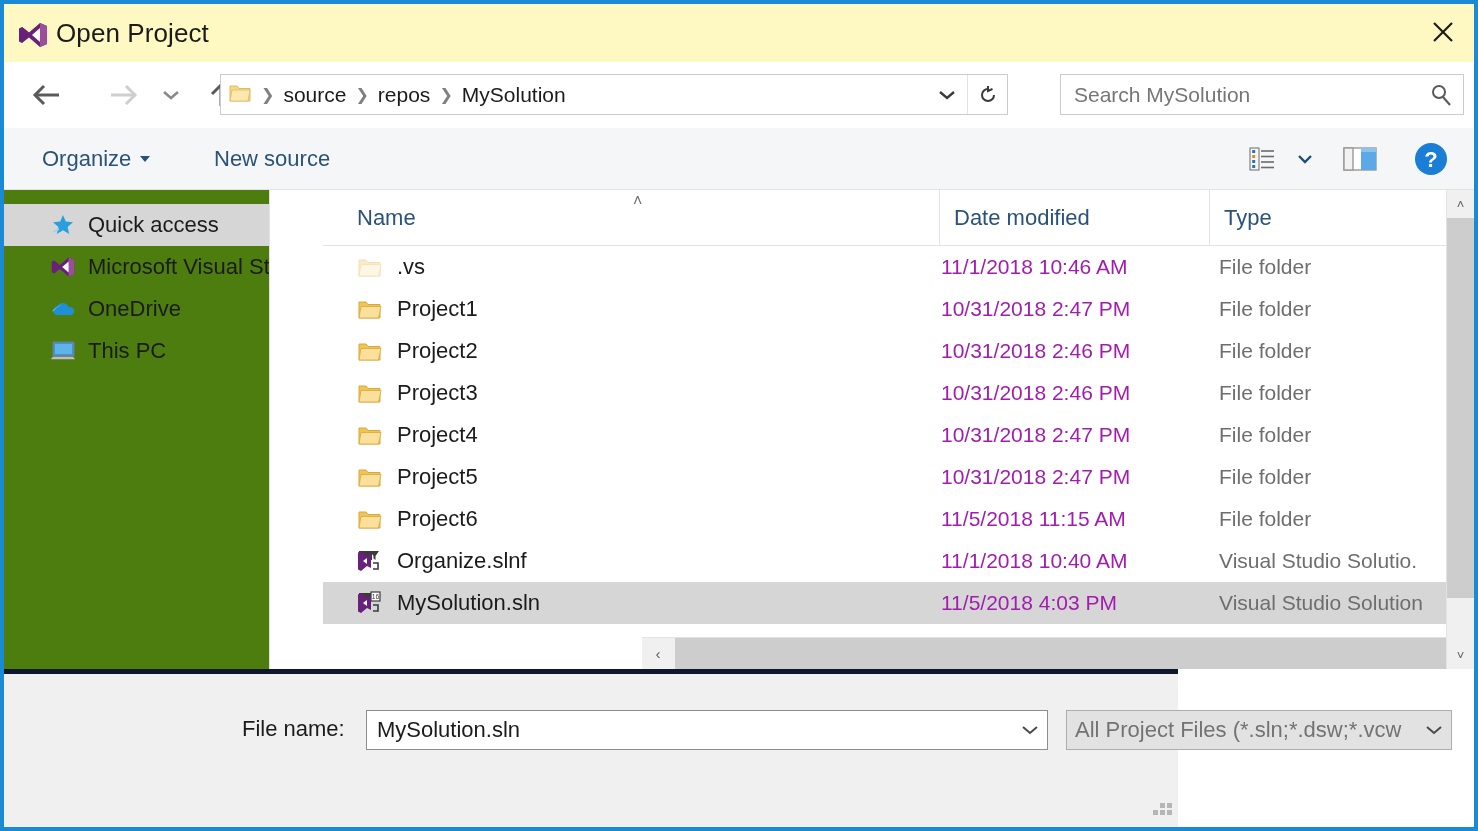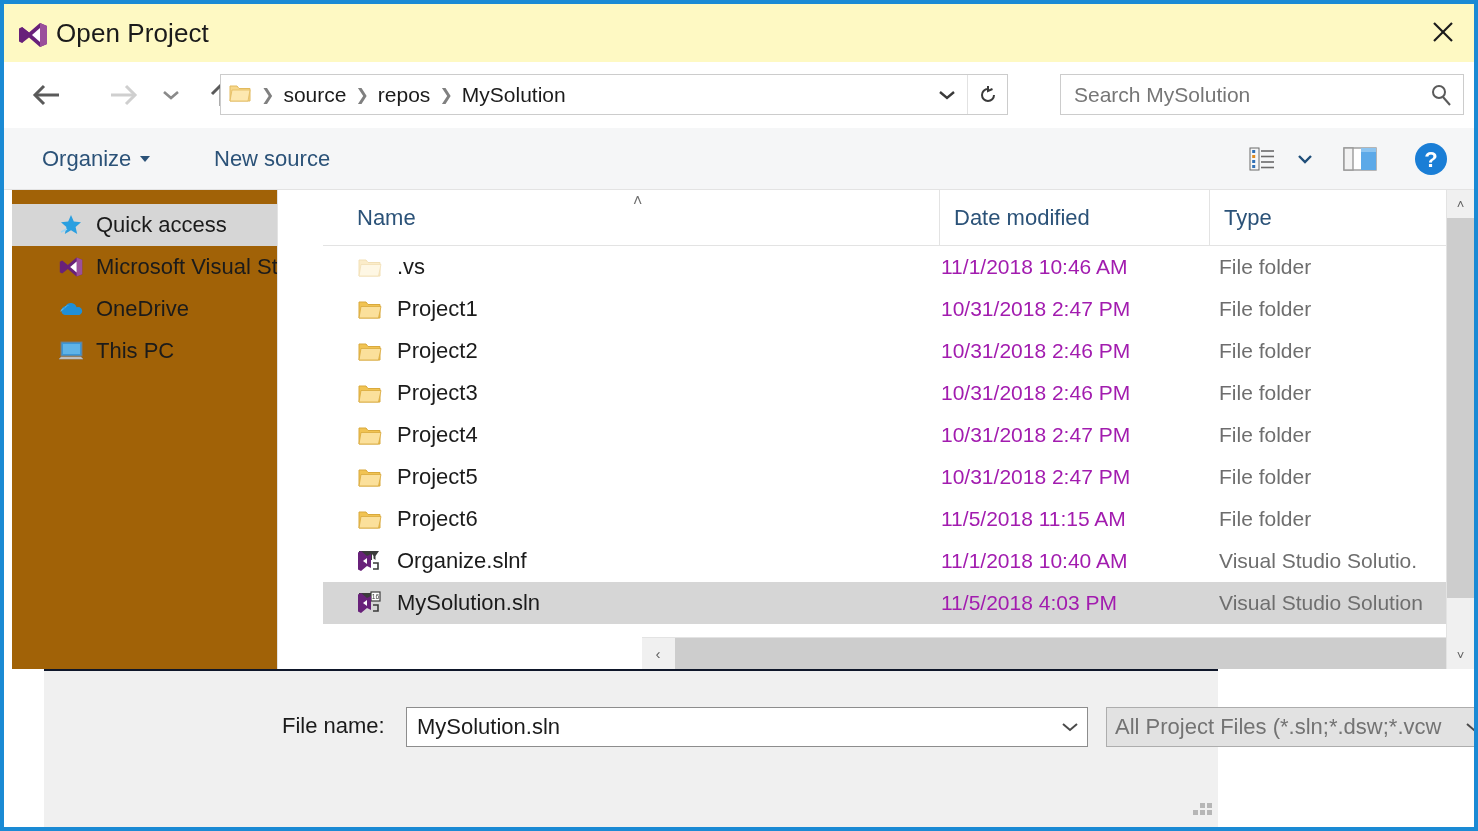--- a/index.html
+++ b/index.html
@@ -119,22 +119,22 @@
   #cmd-help     { left: 1404px; width: 46px; }
 
   
   #body {
     position: absolute; left: 0; top: 186px; width: 1470px; height: 479px;
     background: #ffffff;
   }
 
   
   #sidebar {
-    position: absolute; left: 8px; top: 0; width: 266px; height: 479px;
-    background: #a16207; border-right: 1px solid #e3e3e3;
+    position: absolute; left: 0; top: 0; width: 266px; height: 479px;
+    background: #4d7c0f; border-right: 1px solid #e3e3e3;
     overflow: hidden;
   }
   .nav-item {
     position: relative; height: 42px; display: flex; align-items: center;
     cursor: pointer; padding-left: 56px; white-space: nowrap;
   }
   .nav-item.selected { background: #d6d6d6; }
   .nav-item .nav-icon {
     position: absolute; left: 46px; top: 50%; transform: translateY(-50%);
     width: 26px; height: 26px; display:flex; align-items:center; justify-content:center;
@@ -218,21 +218,21 @@
   }
   #hs-left { left: 0; }
   #hs-thumb {
     position: absolute; left: 33px; top: 0; width: 876px; height: 31px;
     background: #cdcdcd; cursor: pointer;
   }
 
   
   #footer {
     position: absolute; left: 0; top: 665px; width: 1174px; height: 158px;
-    background: #f0f0f0; border-top: 2px solid #0f172a; margin-left: 40px;
+    background: #f0f0f0; border-top: 5px solid #0f172a;
   }
   #filename-label {
     position: absolute; left: 238px; top: 42px;
     font-size: 22px; color: #1b1b1b; white-space: nowrap;
   }
   #filename-box {
     position: absolute; left: 362px; top: 36px; width: 682px; height: 40px;
     background: #ffffff; border: 1px solid #8d8d8d;
     display: flex; align-items: center;
   }

